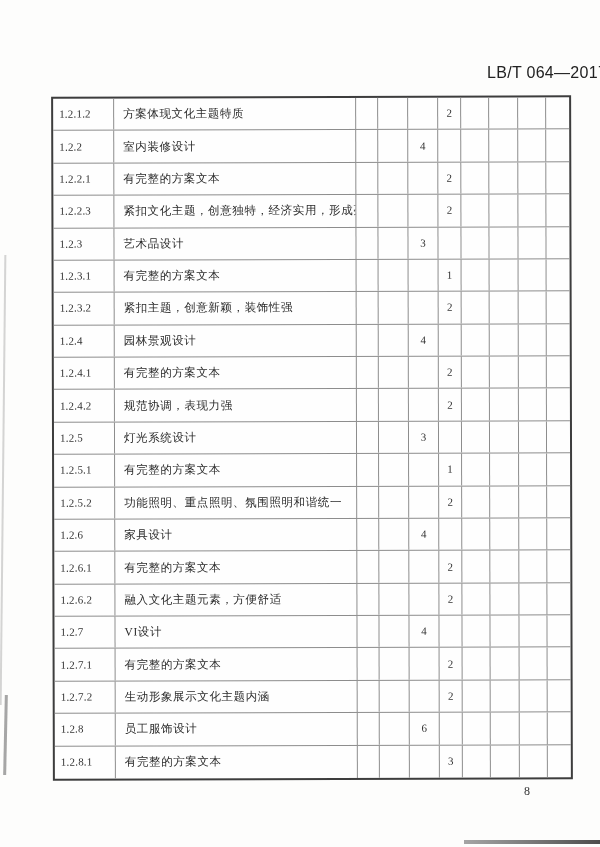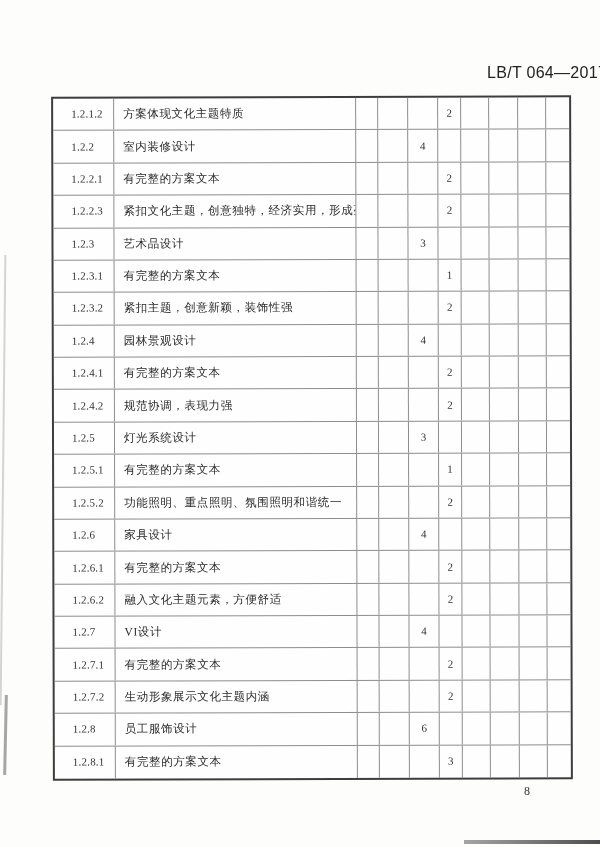--- a/index.html
+++ b/index.html
@@ -32,21 +32,21 @@
   }
   .t-row:last-child{border-bottom:none;}
   .t-cell{
     border-right:1px solid #8d8d8d;
     display:flex;align-items:center;
     font-size:11px;line-height:13px;
     overflow:hidden;white-space:nowrap;
     box-sizing:border-box;
   }
   .t-cell:last-child{border-right:none;}
-  .cell-code{padding-left:6px;letter-spacing:.2px;color:#333;margin-left:12px;}
+  .cell-code{padding-left:6px;letter-spacing:.2px;color:#333;}
   .cell-desc{padding-left:9px;font-size:11.5px;letter-spacing:.6px;color:#2a2a2a;}
   .cell-score{justify-content:center;color:#333;}
   .page-number{
     position:absolute;left:524px;top:784px;
     font-size:12px;color:#333;
   }
   
   .scan-edge-line{
     position:absolute;left:2px;top:255px;width:2px;height:450px;
     background:rgba(145,145,145,.38);

